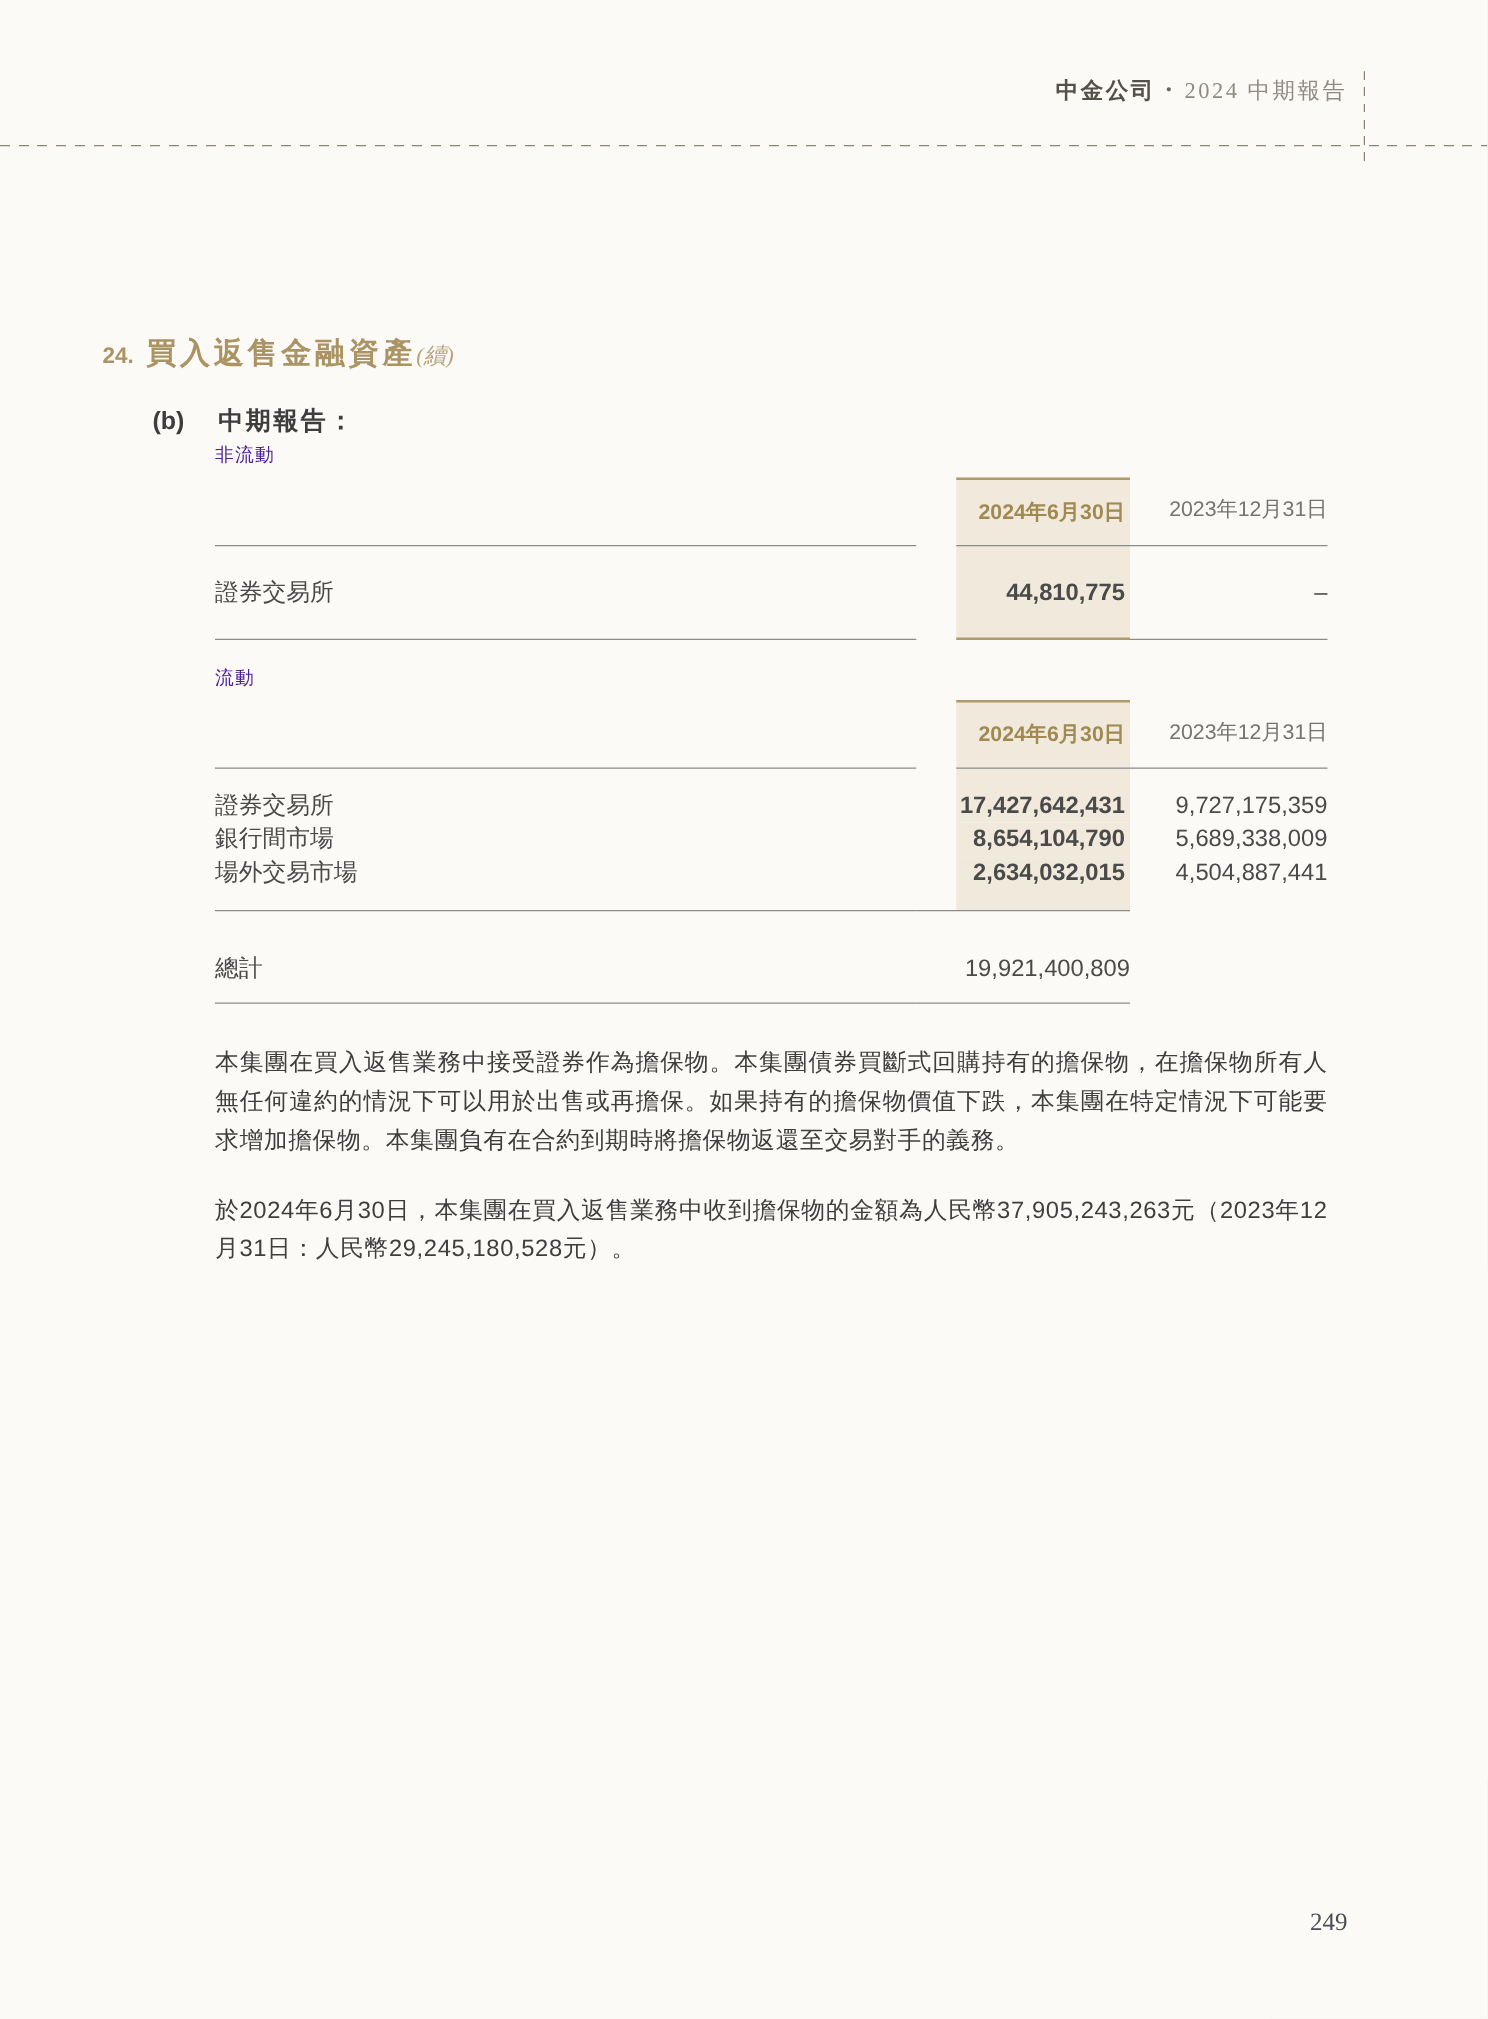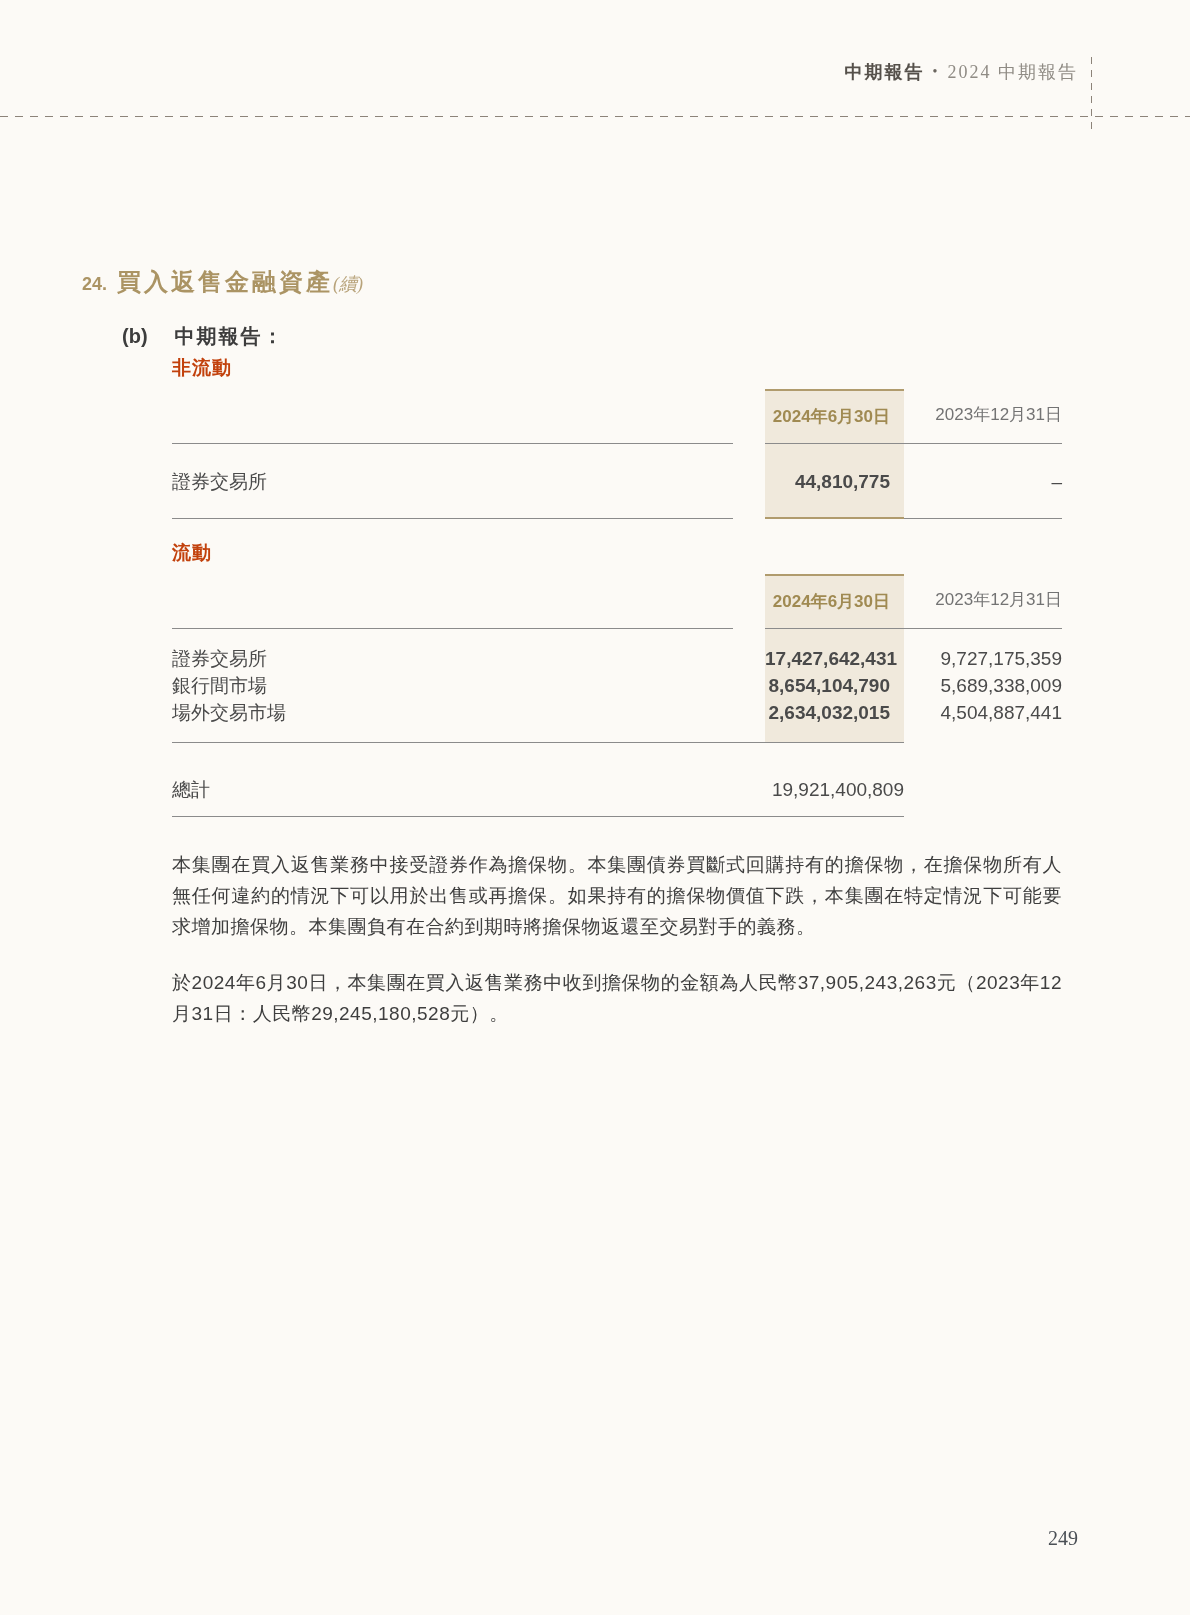--- a/index.html
+++ b/index.html
@@ -22,29 +22,29 @@
   .sec-num{font-size:18px;font-weight:bold;color:#ab9464;margin-right:10px;}
   .sec-title{font-size:24px;font-weight:bold;color:#ab9464;letter-spacing:3px;}
   .sec-cont{font-size:18px;color:#b8a37a;font-family:"Liberation Serif","DejaVu Serif",serif;font-style:italic;}
   .subsection{position:absolute;left:122px;top:323px;white-space:nowrap;}
   .sub-label{font-size:20px;font-weight:bold;color:#3d3d3d;margin-right:27px;}
   .sub-title{font-size:20px;font-weight:bold;color:#3d3d3d;letter-spacing:2px;}
 
   
   .content{position:absolute;left:172px;top:355px;width:890px;}
 
-  .tbl-heading{margin:0 0 8px 0;font-size:19px;font-weight:bold;color:#c2410c;letter-spacing:1px;}
+  .tbl-heading{margin:0 0 8px 0;font-size:15px;font-weight:normal;color:#4c1d95;letter-spacing:1px;}
   .table-block.t0{margin-bottom:21px;}
   .table-block.t1{margin-bottom:0;}
 
   .fin-table{width:100%;}
   .ft-row{display:grid;grid-template-columns:1fr 171px 158px;}
   .ft-row .c{font-size:19px;line-height:27px;color:#4a4a4a;}
   .ft-row .num{text-align:right;}
-  .ft-row .beige{background:#f0e9dc;padding-right:14px;margin-left:32px;}
+  .ft-row .beige{background:#f0e9dc;padding-right:4px;margin-left:32px;}
   .ft-header .c{padding-top:13px;padding-bottom:13px;font-size:17px;line-height:26px;}
   .ft-header .head2024{font-weight:bold;color:#a08a52;border-top:2px solid #b09b6d;}
   .ft-header .head2023{color:#737373;}
   .ft-body .ft-row:first-child .c{border-top:1px solid #8b8b8b;}
   .v2024{font-weight:bold;color:#a08a52;font-size:18px;}
   .v2023{color:#3f3f3f;font-size:18px;}
   .t0 .ft-body .ft-row:first-child .c{padding-top:24px;}
   .t0 .ft-body .ft-row:last-child .c{padding-bottom:22px;}
   .t1 .ft-body .ft-row:first-child .c{padding-top:16px;}
   .t1 .ft-body .ft-row:last-child .c{padding-bottom:16px;}
@@ -58,21 +58,21 @@
 
   .page-number{position:absolute;right:112px;top:1527px;font-family:"Liberation Serif","DejaVu Serif",serif;font-size:20px;color:#4a4f55;}
 </style>
 </head>
 <body>
 
 <div class="page">
 
   <header class="page-header">
     <div class="header-text">
-      <span class="company">中期報告</span><span class="dot">•</span><span class="report">2024 中期報告</span>
+      <span class="company">中金公司</span><span class="dot">•</span><span class="report">2024 中期報告</span>
     </div>
     <div class="v-dash"></div>
     <div class="h-dash"></div>
   </header>
 
   <div class="section-title">
     <span class="sec-num">24.</span><span class="sec-title">買入返售金融資產</span><span class="sec-cont">(續)</span>
   </div>
 
   <div class="subsection">

